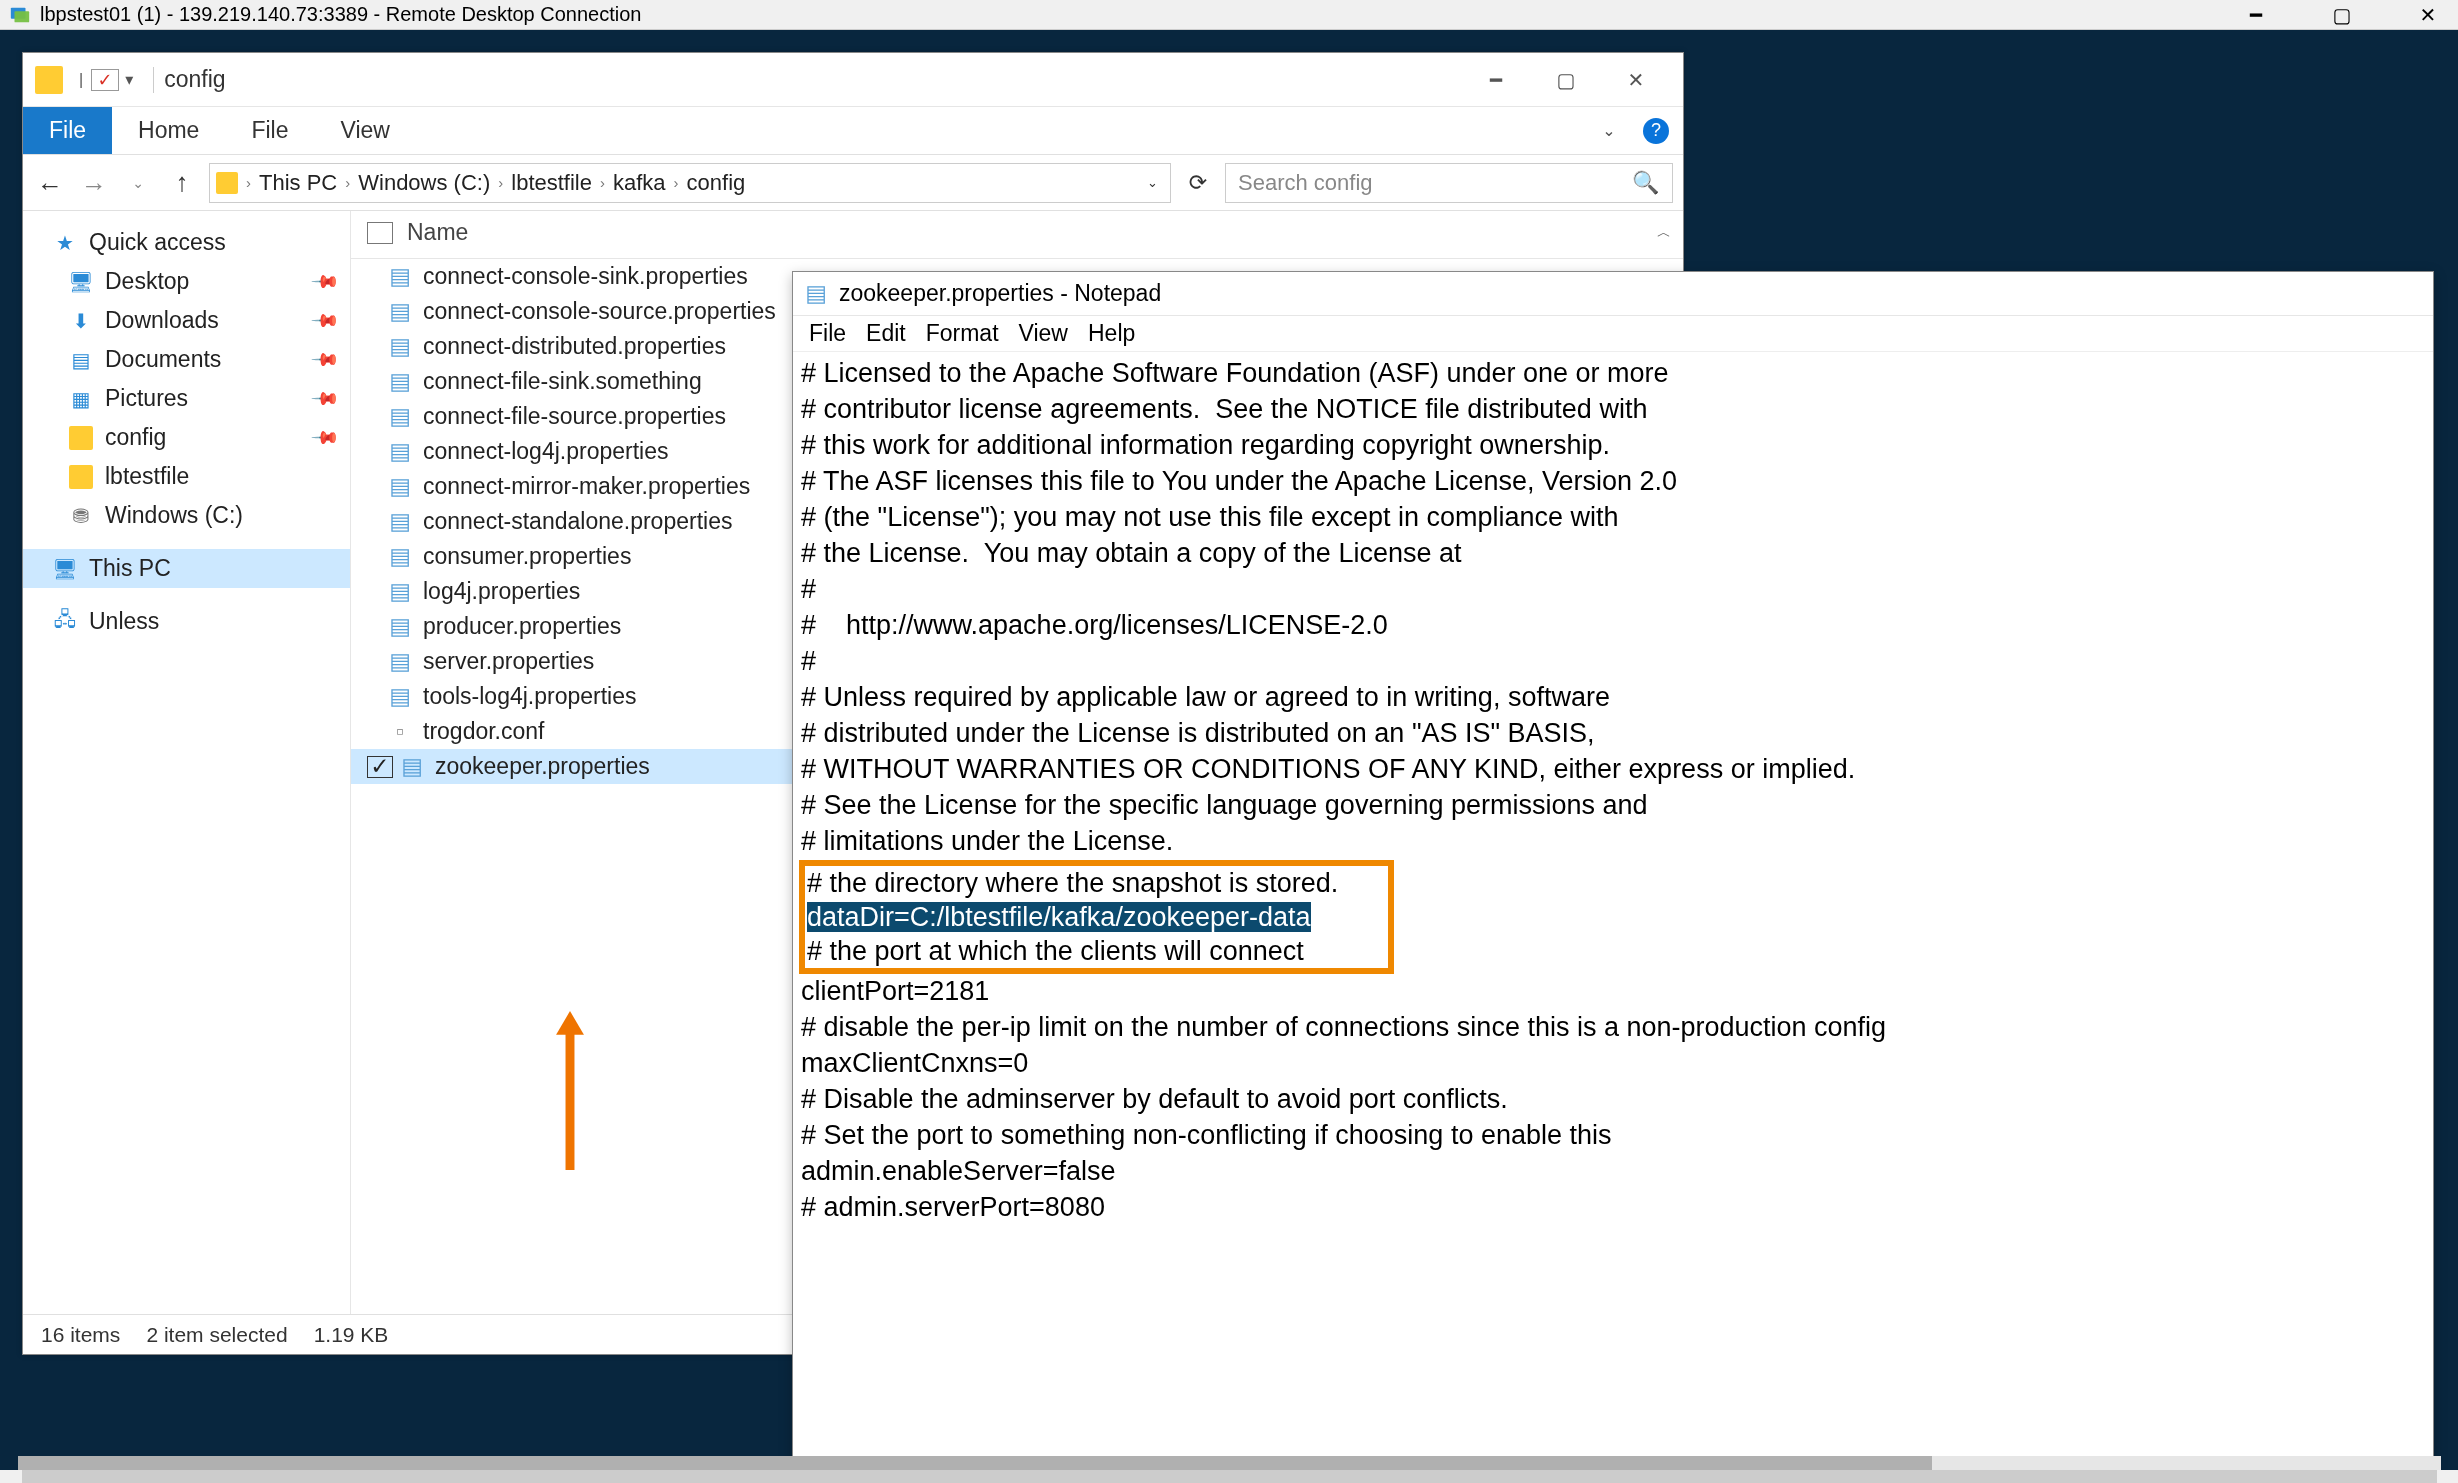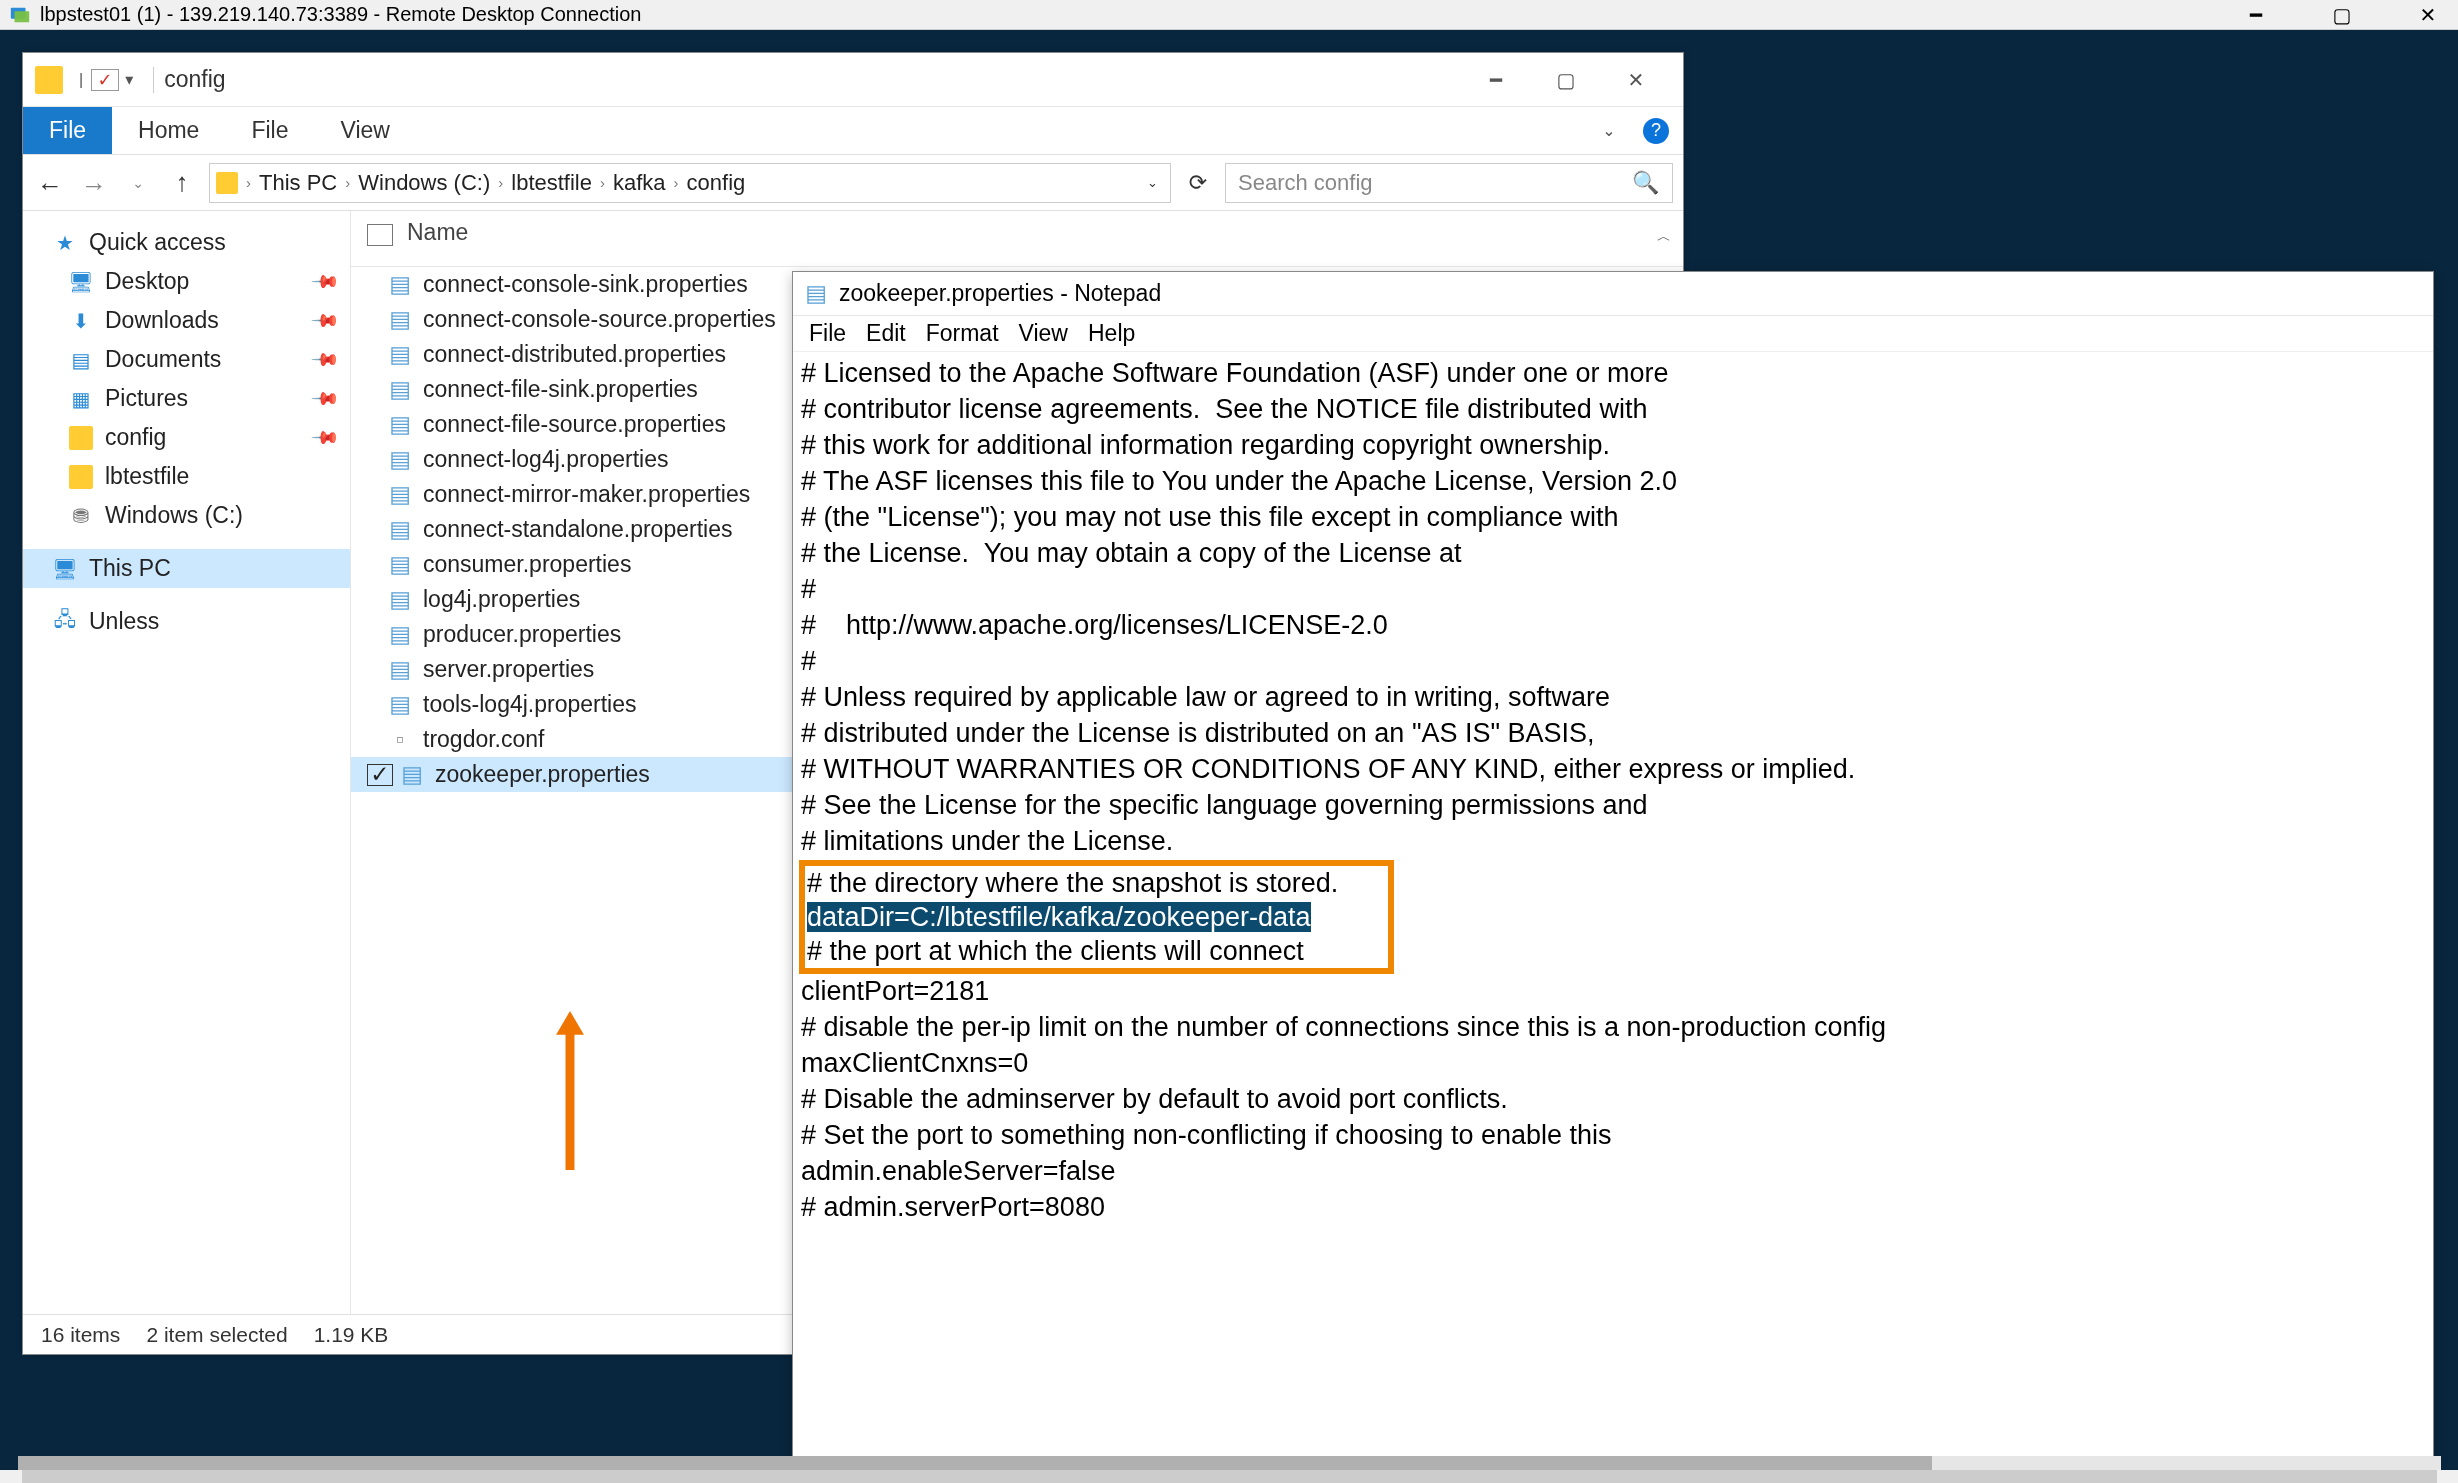--- a/index.html
+++ b/index.html
@@ -60,21 +60,21 @@
 .ic-desktop{color:#2b8bd6;}
 .ic-download{color:#2b8bd6;}
 .ic-doc{color:#2b8bd6;}
 .ic-pic{color:#2b8bd6;}
 .ic-folder-y{background:#ffcc33;border-radius:2px;}
 .ic-drive{color:#777;}
 .ic-pc{color:#2b8bd6;}
 .ic-net{color:#2b8bd6;}
 
 .explorer-filelist{ flex:1; padding:4px 0; font-size:23px; color:#222; position:relative;}
-.explorer-filelist .fl-header{ display:flex; align-items:flex-end; padding:4px 12px 20px 16px; border-bottom:1px solid #e6e6e6; color:#444;}
+.explorer-filelist .fl-header{ display:flex; align-items:center; padding:4px 12px 12px 16px; border-bottom:1px solid #e6e6e6; color:#444;}
 .explorer-filelist .fl-header .chk{ width:26px; height:22px; border:1px solid #777; margin-right:14px;}
 .explorer-filelist .fl-header .fl-name{ flex:1;}
 .explorer-filelist .fl-header .sort-caret{font-size:14px;color:#666; margin-left:169px;}
 .explorer-filelist .fl-row{ display:flex; align-items:center; padding:4px 12px 4px 36px; gap:10px; cursor:pointer;}
 .explorer-filelist .fl-row .file-icon{width:26px; height:26px; display:flex; align-items:center; justify-content:center;}
 .explorer-filelist .fl-row.selected{ background:#cce8ff; padding-left:16px;}
 .explorer-filelist .fl-row.selected .chk{ width:26px; height:22px; border:1px solid #333; display:flex; align-items:center; justify-content:center; margin-right:-4px;}
 .ic-file{ color:#5aa1d8;}
 .ic-conf{ color:#999;}
 .ic-folder2{width:22px;height:20px;background:#ffcc33;border-radius:2px;}
@@ -242,21 +242,21 @@
               <div class="fl-row">
                 <span class="file-icon ic-file">▤</span>
                 <span>connect-console-source.properties</span>
               </div>
               <div class="fl-row">
                 <span class="file-icon ic-file">▤</span>
                 <span>connect-distributed.properties</span>
               </div>
               <div class="fl-row">
                 <span class="file-icon ic-file">▤</span>
-                <span>connect-file-sink.properties</span>
+                <span>connect-file-sink.something</span>
               </div>
               <div class="fl-row">
                 <span class="file-icon ic-file">▤</span>
                 <span>connect-file-source.properties</span>
               </div>
               <div class="fl-row">
                 <span class="file-icon ic-file">▤</span>
                 <span>connect-log4j.properties</span>
               </div>
               <div class="fl-row">

